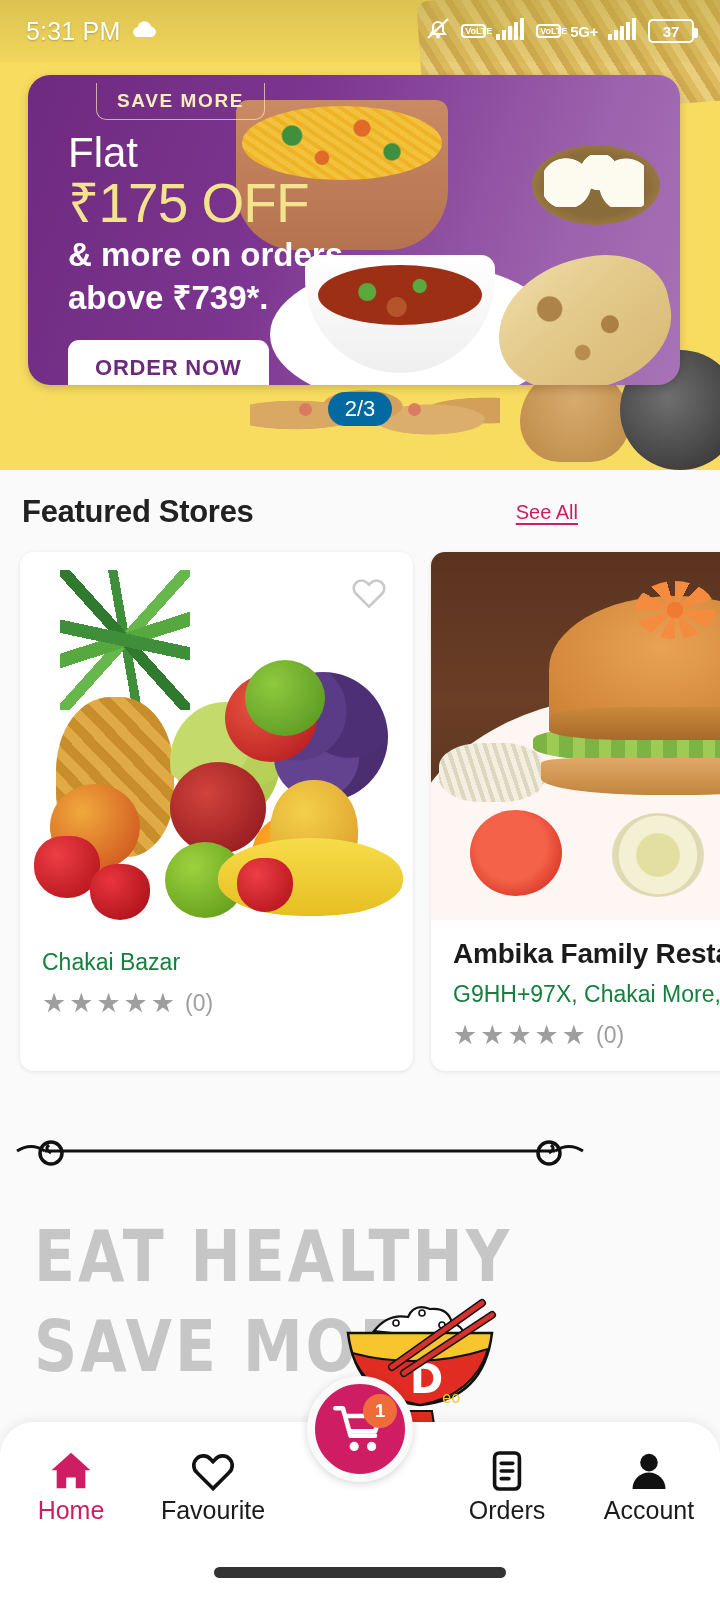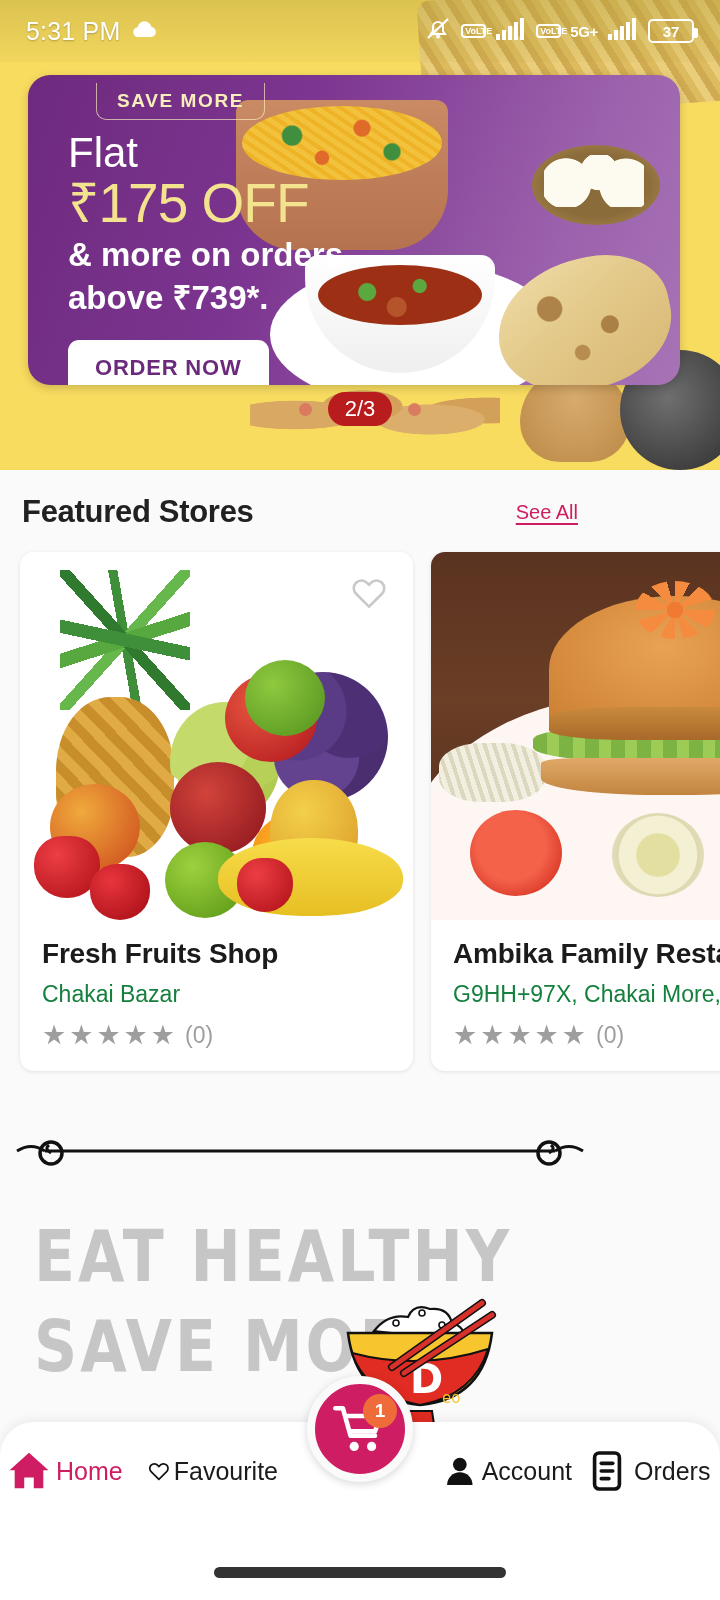--- a/index.html
+++ b/index.html
@@ -154,21 +154,21 @@
     opacity:.75;
   }
 
   
   .pager {
     position:absolute; top:392px; left:0; width:720px; z-index:5;
     display:flex; align-items:center; justify-content:center; gap:16px;
   }
   .pdot { width:13px; height:13px; border-radius:50%; background:#d9735f; opacity:.85; }
   .ppill {
-    background:#b91c1c; color:#fff; font-size:22px; font-weight:500;
+    background:#0369a1; color:#fff; font-size:22px; font-weight:500;
     padding:4px 17px; border-radius:20px; line-height:1.2;
   }
 
   
   .content { position:absolute; top:470px; left:0; width:600px; bottom:0; background:#fafafa; }
   .sec-head {
     display:flex; align-items:center; justify-content:space-between;
     padding:24px 22px 0 22px;
   }
   .sec-title { font-size:31px; font-weight:700; color:#212121; letter-spacing:-.3px; }
@@ -312,21 +312,21 @@
 
   
   .navbar {
     position:absolute; left:0; bottom:0; width:720px; height:178px;
     background:#fff; border-radius:34px 34px 0 0;
     box-shadow:0 -2px 12px rgba(0,0,0,.07);
     display:flex; align-items:flex-start; justify-content:space-around;
     padding-top:28px; z-index:8;
   }
   .nav-item {
-    width:130px; display:flex; flex-direction:row; align-items:center; gap:4px;
+    width:130px; display:flex; flex-direction:column; align-items:center; gap:4px;
     cursor:pointer;
   }
   .nav-label { font-size:25px; color:#1b1b1b; }
   .nav-item.active .nav-label { color:#cf1d63; }
   .nav-spacer { width:140px; }
   .fab {
     position:absolute; left:50%; transform:translateX(-50%);
     bottom:118px; width:106px; height:106px; border-radius:50%;
     background:#cf1d63; border:8px solid #fafafa;
     display:flex; align-items:center; justify-content:center;
@@ -450,21 +450,20 @@
             <div class="strawb2"></div>
             <div class="strawb3"></div>
           </div>
           <div class="fav-btn">
             <svg width="38" height="34" viewBox="0 0 24 22">
               <path d="M12 20.5 3.6 12.1a5 5 0 1 1 7.1-7.05L12 6.3l1.3-1.25a5 5 0 1 1 7.1 7.05z" fill="none" stroke="#c9c9c9" stroke-width="1.7"></path>
             </svg>
           </div>
         </div>
         <div class="card-body">
-          <div class="store-name">Fresh Fruits Shop</div>
           <div class="store-addr">Chakai Bazar</div>
           <div class="rating">
             <span class="stars">★★★★★</span>
             <span class="rcount">(0)</span>
           </div>
         </div>
       </div>
 
       <div class="card">
         <div class="card-img">
@@ -540,34 +539,34 @@
       <svg width="46" height="42" viewBox="0 0 24 22">
         <path d="M12 20.2 3.7 11.9a5 5 0 1 1 7.05-7.05L12 6.1l1.25-1.25A5 5 0 1 1 20.3 11.9z" fill="none" stroke="#111" stroke-width="1.9"></path>
       </svg>
       <span class="nav-label">Favourite</span>
     </div>
 
     <div class="nav-spacer"></div>
 
     <div class="nav-item">
       <svg width="46" height="42" viewBox="0 0 24 22">
-        <circle cx="12" cy="6.6" r="4.6" fill="#111"></circle>
-        <path d="M3.4 20.4a8.6 8.6 0 0 1 17.2 0z" fill="#111"></path>
-      </svg>
-      <span class="nav-label">Account</span>
-    </div>
-
-    <div class="nav-item">
-      <svg width="46" height="42" viewBox="0 0 24 22">
         <rect x="5.5" y="1.6" width="13" height="18.8" rx="2.4" fill="none" stroke="#111" stroke-width="1.9"></rect>
         <line x1="9" y1="7" x2="15" y2="7" stroke="#111" stroke-width="1.9" stroke-linecap="round"></line>
         <line x1="9" y1="11" x2="15" y2="11" stroke="#111" stroke-width="1.9" stroke-linecap="round"></line>
         <line x1="9" y1="15" x2="13" y2="15" stroke="#111" stroke-width="1.9" stroke-linecap="round"></line>
       </svg>
       <span class="nav-label">Orders</span>
+    </div>
+
+    <div class="nav-item">
+      <svg width="46" height="42" viewBox="0 0 24 22">
+        <circle cx="12" cy="6.6" r="4.6" fill="#111"></circle>
+        <path d="M3.4 20.4a8.6 8.6 0 0 1 17.2 0z" fill="#111"></path>
+      </svg>
+      <span class="nav-label">Account</span>
     </div>
   </div>
 
   <div class="fab">
     <svg width="58" height="54" viewBox="0 0 24 22">
       <path d="M1.8 2.4h3.1l3.2 11.4h10.1" fill="none" stroke="#fff" stroke-width="1.9" stroke-linecap="round" stroke-linejoin="round"></path>
       <path d="M6.2 5.6h14.3l-2.3 6.4H8" fill="none" stroke="#fff" stroke-width="1.9" stroke-linecap="round" stroke-linejoin="round"></path>
       <circle cx="9.6" cy="18.2" r="1.9" fill="#fff"></circle>
       <circle cx="16.8" cy="18.2" r="1.9" fill="#fff"></circle>
     </svg>

